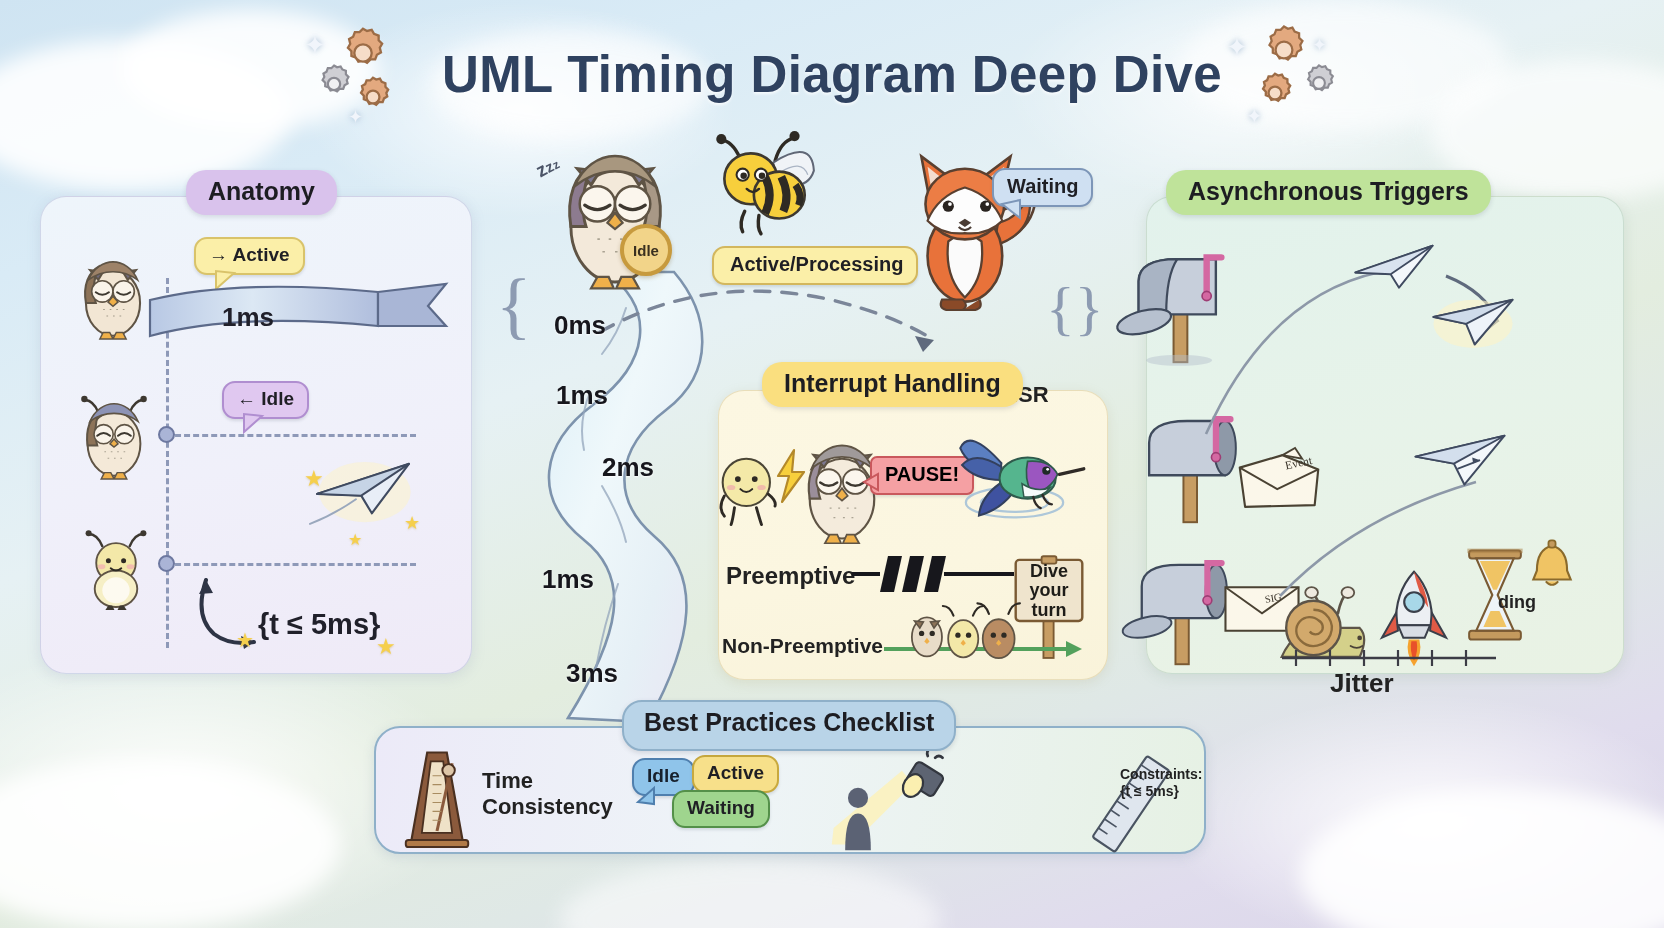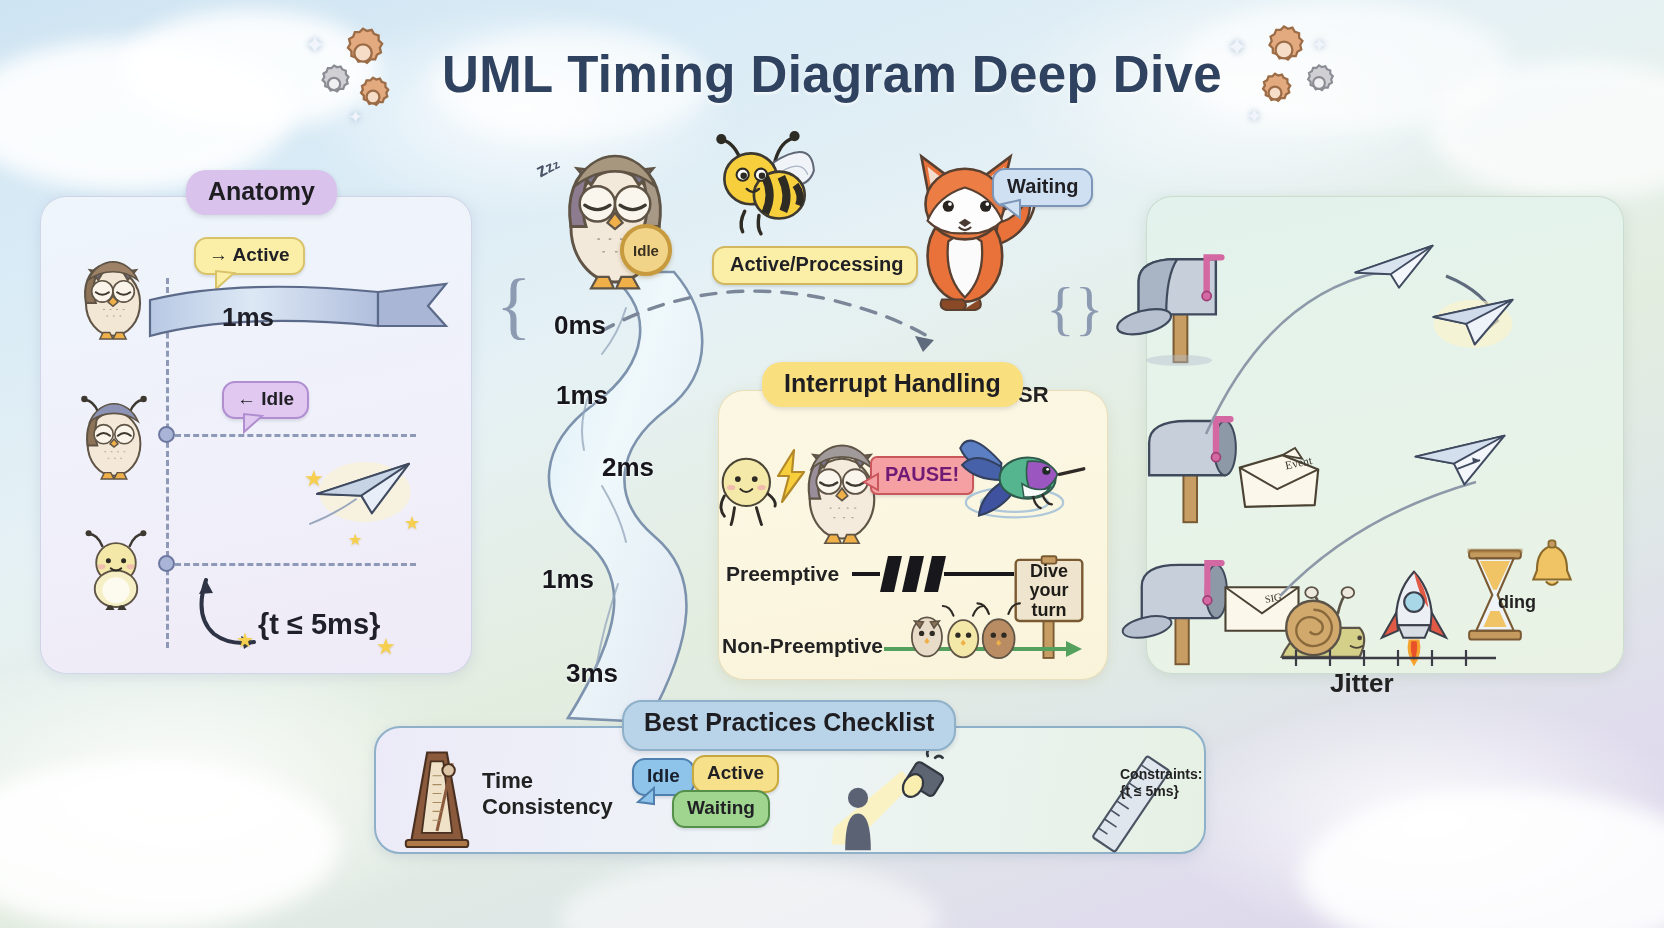--- a/index.html
+++ b/index.html
@@ -403,21 +403,21 @@
     <ellipse cx="36" cy="48" rx="13" ry="13" fill="#fbf6ed" stroke="#5f5445" stroke-width="2"></ellipse>
     <ellipse cx="64" cy="48" rx="13" ry="13" fill="#fbf6ed" stroke="#5f5445" stroke-width="2"></ellipse>
     <path d="M27 49q9 7 18 0M55 49q9 7 18 0" stroke="#3d3830" stroke-width="2.5" fill="none" stroke-linecap="round"></path>
     <path d="M50 55l6 8-6 5-6-5z" fill="#efb04a" stroke="#5f5445" stroke-width="1.8"></path>
     <path d="M37 104l-5 9h17l-4-9zM63 104l5 9h-17l4-9z" fill="#efb04a" stroke="#5f5445" stroke-width="1.8"></path>
     <g stroke="#6f6a5a" stroke-width="1.3" fill="none" opacity=".55">
       <path d="M37 76h2M46 76h2M55 76h2M63 76h2M41 86h2M51 86h2M60 86h2"></path>
     </g>
   </svg>
 
-  <div class="badge" style="left:870px;top:456px;background:#f5a0a3;border-color:#c9585c;color:#701a75;
+  <div class="badge" style="left:870px;top:456px;background:#f5a0a3;border-color:#c9585c;color:#000000;
               font-size:20px;border-radius:7px;">PAUSE!</div>
   <svg style="position:absolute;left:862px;top:472px;" width="18" height="20">
     <path d="M16 2 L16 18 L2 10 Z" fill="#f5a0a3" stroke="#c9585c" stroke-width="2"></path>
   </svg>
 
   <svg class="bird" style="left:956px;top:422px;" width="132" height="116" viewBox="0 0 140 124">
     <g stroke="#9bbcd8" stroke-width="2.4" fill="none" opacity=".8">
       <ellipse cx="62" cy="86" rx="52" ry="16"></ellipse>
       <ellipse cx="62" cy="86" rx="36" ry="10"></ellipse>
     </g>
@@ -427,21 +427,21 @@
     <ellipse cx="76" cy="60" rx="30" ry="22" fill="#55b58e" stroke="#2f5a4c" stroke-width="2.2"></ellipse>
     <path d="M76 42 Q100 40, 108 56 Q100 74, 80 76 Q72 60, 76 42 Z" fill="#9b56c0" stroke="#2f5a4c" stroke-width="1.8"></path>
     <path d="M70 66 Q86 76, 100 70 Q92 82, 72 80 Z" fill="#f6fbfa" stroke="#2f5a4c" stroke-width="1.6"></path>
     <circle cx="96" cy="52" r="4.4" fill="#1f2a26"></circle>
     <circle cx="97.4" cy="50.6" r="1.5" fill="#fff"></circle>
     <path d="M110 56 L136 50" stroke="#2f2a26" stroke-width="3.6" stroke-linecap="round"></path>
     <path d="M82 80 q2 10 8 12M92 78 q4 10 10 10" stroke="#2f2a26" stroke-width="2.4" fill="none" stroke-linecap="round"></path>
   </svg>
   <div class="note" style="left:1012px;top:382px;font-size:22px;font-weight:700;">ISR</div>
 
-  <div class="note" style="left:726px;top:562px;font-size:21px;font-weight:700;">Preemptive</div>
+  <div class="note" style="left:726px;top:562px;font-size:24px;font-weight:700;">Preemptive</div>
   <svg style="position:absolute;left:852px;top:552px;" width="162" height="40">
     <path d="M0 22 L28 22 M92 22 L162 22" stroke="#17171c" stroke-width="4"></path>
     <g fill="#17171c">
       <path d="M36 4 L50 4 L42 40 L28 40 Z"></path>
       <path d="M58 4 L72 4 L64 40 L50 40 Z"></path>
       <path d="M80 4 L94 4 L86 40 L72 40 Z"></path>
     </g>
   </svg>
 
   <svg class="sign" style="left:1012px;top:556px;" width="74" height="104" viewBox="0 0 80 112">
@@ -478,20 +478,21 @@
     <g>
       <path d="M92 18c-3-9-8-12-13-12M114 18c3-9 8-12 13-12" stroke="#2e2a24" stroke-width="2.4" fill="none" stroke-linecap="round"></path>
       <ellipse cx="103" cy="46" rx="18" ry="22" fill="#b98c63" stroke="#5f5445" stroke-width="2"></ellipse>
       <circle cx="97" cy="42" r="3" fill="#2e2a24"></circle>
         <circle cx="109" cy="42" r="3" fill="#2e2a24"></circle>
       <path d="M103 47l3 4-3 3-3-3z" fill="#efb04a"></path>
     </g>
   </svg>
 
   <div class="panel" id="panel-async"></div>
+  <div class="panel-title" id="title-async">Asynchronous Triggers</div>
 
   <svg class="mailbox" style="left:1120px;top:250px;" width="120" height="114" viewBox="0 0 130 124">
     <rect x="58" y="66" width="15" height="56" fill="#c79d63" stroke="#7a5a33" stroke-width="2.2"></rect>
     <path d="M20 34 Q20 10, 62 10 L104 10 Q104 36, 104 70 L20 70 Z" fill="#c7cfdb" stroke="#3f4a5c" stroke-width="2.6"></path>
     <path d="M20 34 Q20 10, 62 10 Q50 28, 50 70 L20 70 Z" fill="#a9b4c4" stroke="#3f4a5c" stroke-width="2.4"></path>
     <ellipse cx="26" cy="78" rx="30" ry="12" fill="#b7c1cf" stroke="#3f4a5c" stroke-width="2.4" transform="rotate(-14 26 78)"></ellipse>
     <path d="M94 48 L94 8 L110 8" stroke="#d468a2" stroke-width="7" fill="none" stroke-linecap="round"></path>
     <circle cx="94" cy="50" r="5" fill="#d468a2" stroke="#9e3d74" stroke-width="1.8"></circle>
     <ellipse cx="64" cy="120" rx="36" ry="6" fill="#b4bfcb" opacity=".45"></ellipse>
   </svg>

